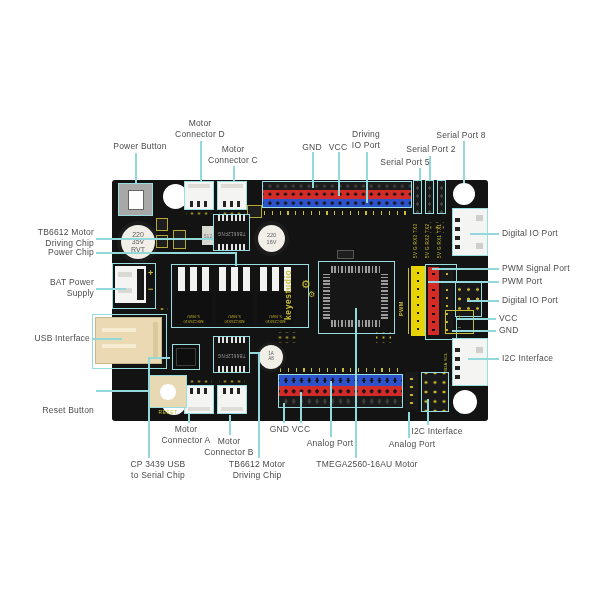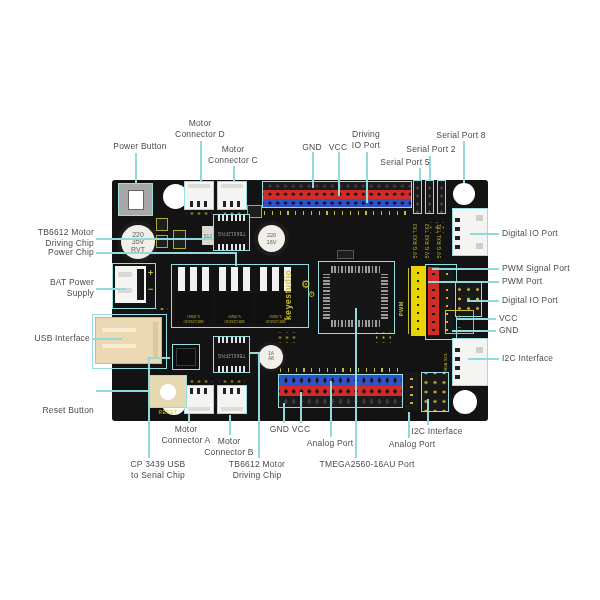--- a/index.html
+++ b/index.html
@@ -314,17 +314,17 @@
   <div class="lbl c" style="left:186px;top:424px;">Motor
 Connector A</div>
   <div class="lbl c" style="left:229px;top:436px;">Motor
 Connector B</div>
   <div class="lbl c" style="left:158px;top:459px;">CP 3439 USB
 to Serial Chip</div>
   <div class="lbl c" style="left:257px;top:459px;">TB6612 Motor
 Driving Chip</div>
   <div class="lbl c" style="left:290px;top:424px;">GND VCC</div>
   <div class="lbl c" style="left:330px;top:438px;">Analog Port</div>
-  <div class="lbl c" style="left:367px;top:459px;">TMEGA2560-16AU Port</div>
+  <div class="lbl c" style="left:367px;top:459px;">TMEGA2560-16AU Motor</div>
   <div class="lbl c" style="left:412px;top:439px;">Analog Port</div>
   <div class="lbl c" style="left:437px;top:426px;">I2C Interface</div>
 
 </div>
 
 </body></html>

